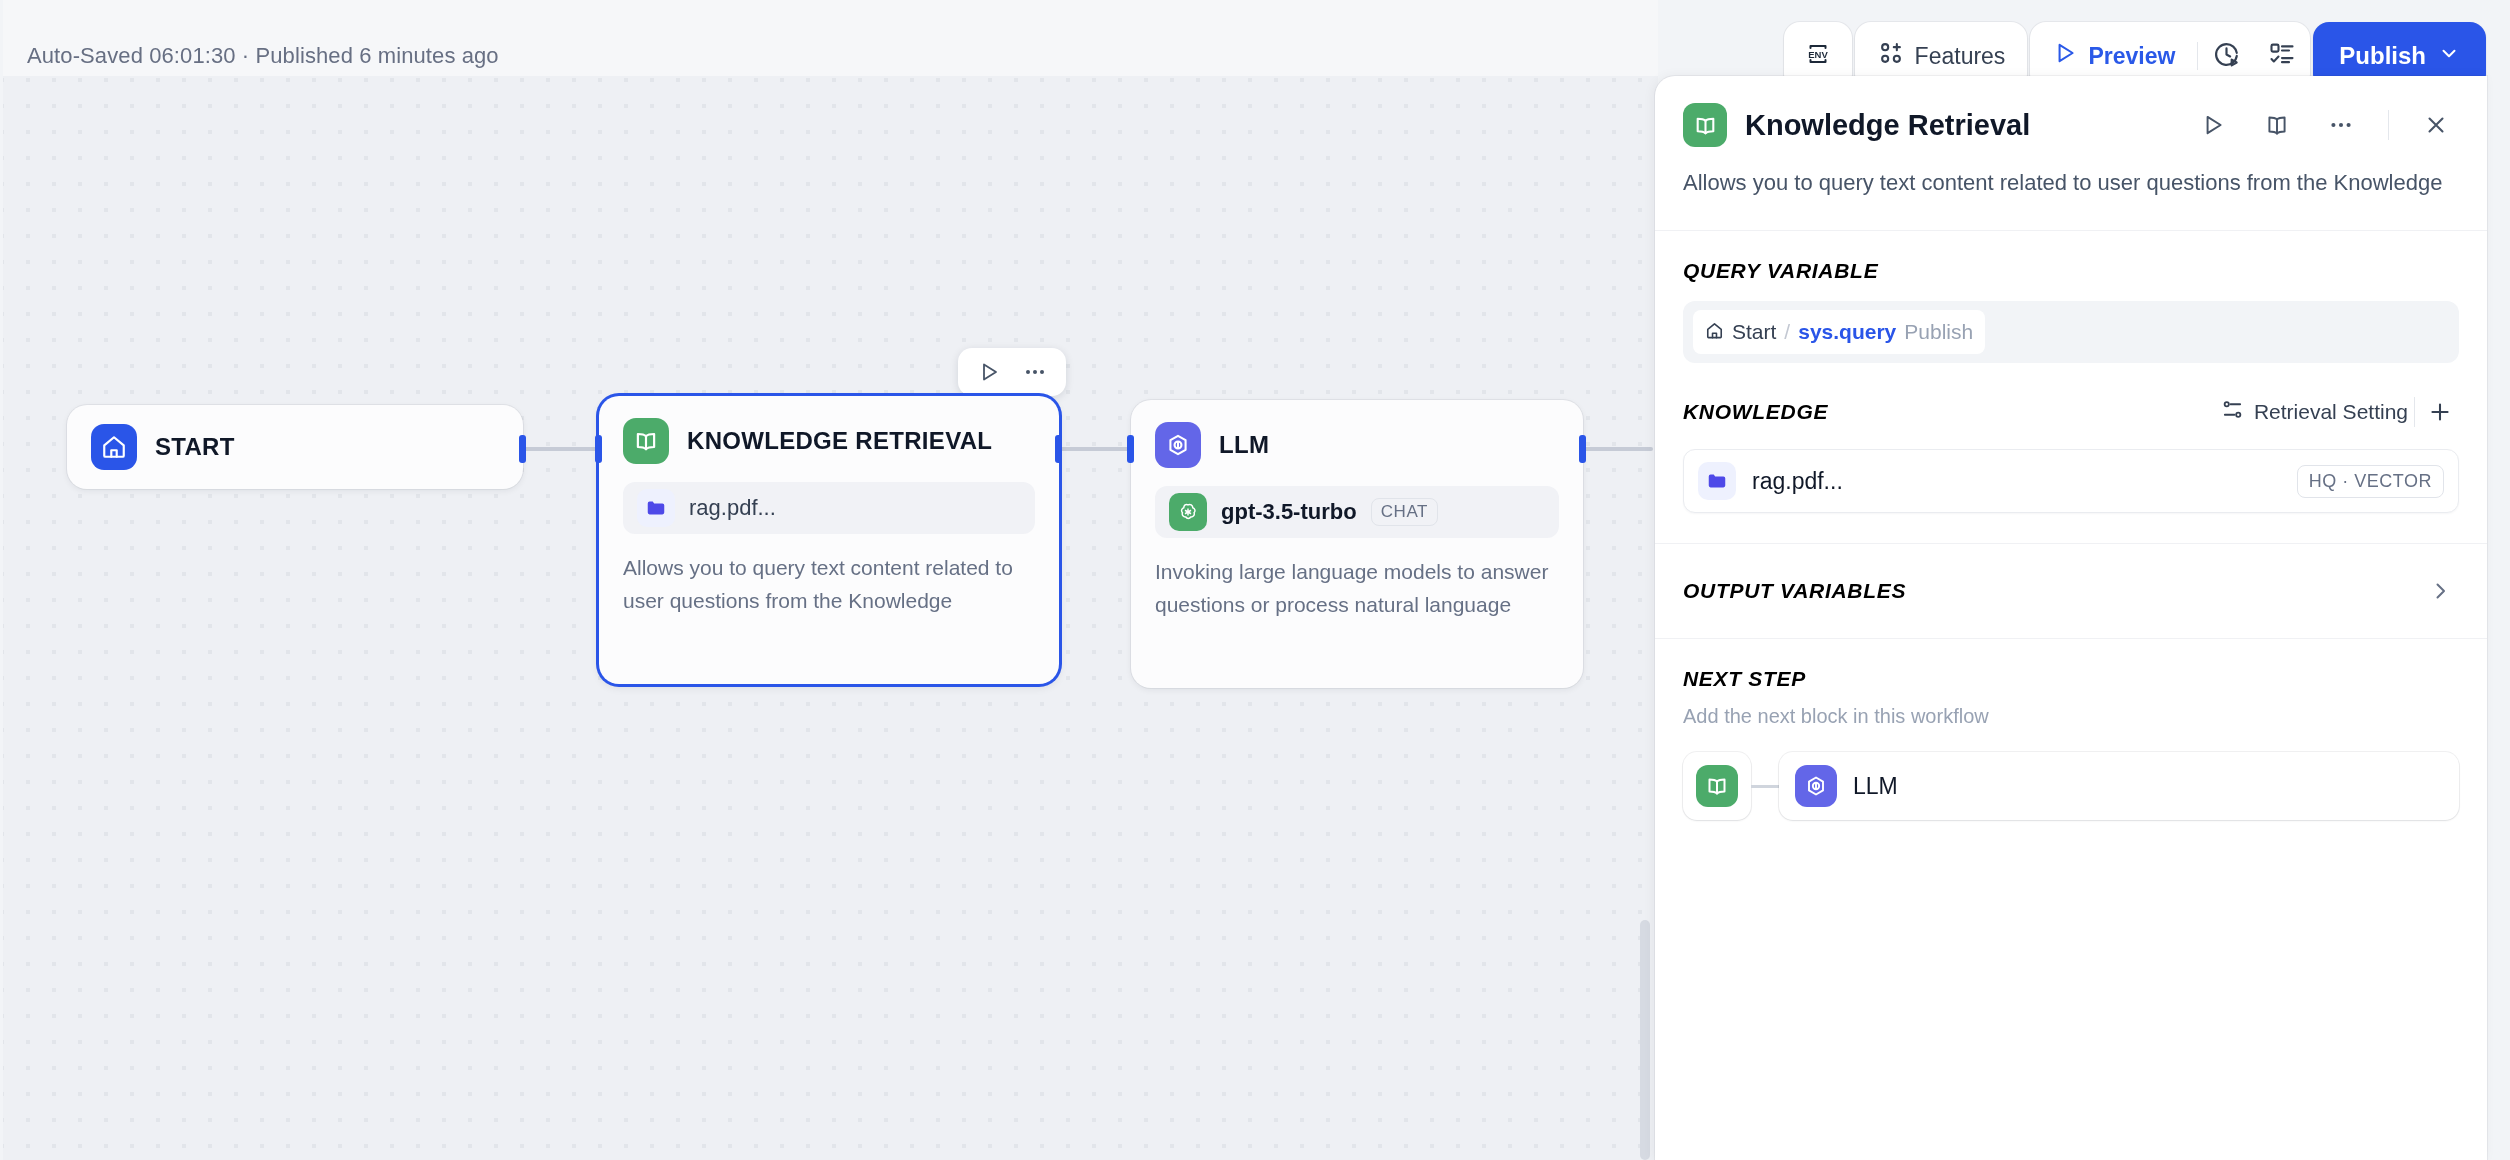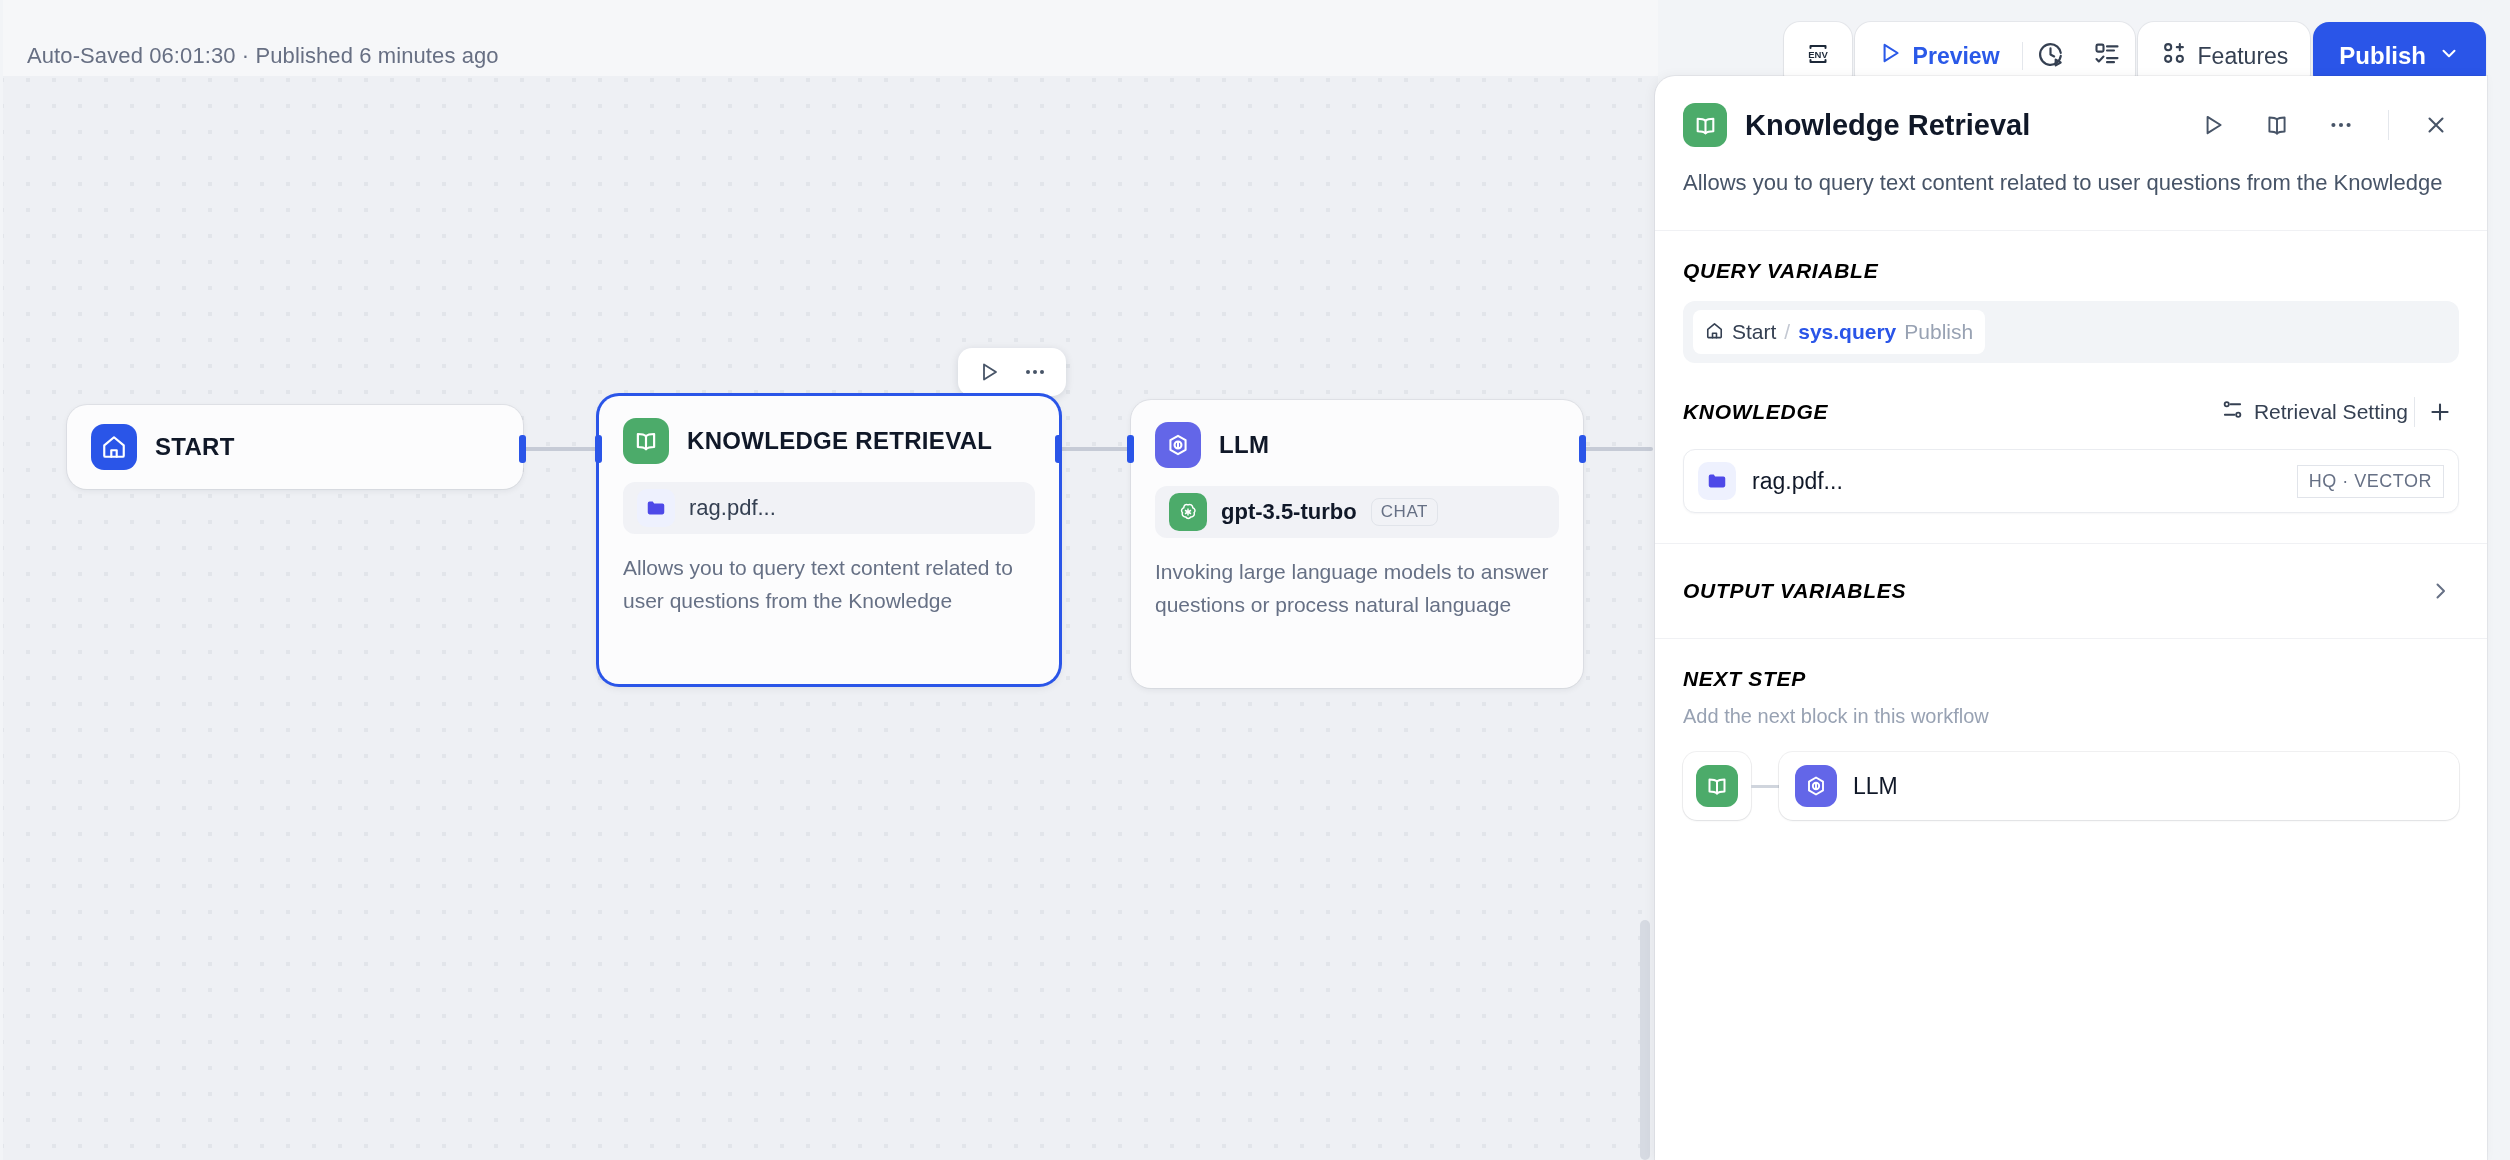--- a/index.html
+++ b/index.html
@@ -116,21 +116,21 @@
   .var-slash { color: #c3c8d2; font-size: 21px; }
   .var-name { font-size: 21px; color: #2a55e8; font-weight: 700; }
   .var-type { font-size: 21px; color: #98a2b3; }
 
   .kb-row {
     margin: 18px 0 30px 0; border: 1px solid #eaecf0; border-radius: 12px;
     height: 64px; display: flex; align-items: center; padding: 0 14px; gap: 16px;
     background: #fff; box-shadow: 0 1px 2px rgba(16,24,40,.04);
   }
   .kb-name { flex: 1; font-size: 23px; color: #101828; }
-  .kb-tag { border: 1px solid #e1e4ea; border-radius: 0; padding: 5px 11px; font-size: 18px; color: #667085; letter-spacing:.5px; }
+  .kb-tag { border: 1px solid #e1e4ea; border-radius: 8px; padding: 5px 11px; font-size: 18px; color: #667085; letter-spacing:.5px; }
 
   .nextstep-hint { font-size: 20px; color: #98a2b3; margin-top: 14px; }
   .ns-row { display: flex; align-items: center; margin-top: 24px; }
   .ns-badge {
     width: 68px; height: 68px; border-radius: 14px; background: #fff;
     box-shadow: 0 1px 2px rgba(16,24,40,.08), 0 0 0 1px rgba(16,24,40,.06);
     display: flex; align-items: center; justify-content: center; flex: none;
   }
   .ns-link { width: 28px; display: flex; align-items: center; }
   .ns-link .bar { height: 3px; background: #d0d5dd; width: 100%; }
@@ -242,64 +242,64 @@
 
   <div class="toolbar">
 
     <div class="tb-group tb-env">
       <span>
         <svg width="34" height="34" viewBox="0 0 34 34" fill="none" stroke="#1d2939" stroke-width="2" stroke-linecap="round">
           <path d="M9.5 9h15M9.5 9v2M24.5 9v2M9.5 25h15M9.5 25v-2M24.5 25v-2"></path>
           <text x="17" y="20.5" font-size="9.5" font-weight="700" fill="#1d2939" stroke="none" text-anchor="middle" font-family="Liberation Sans, sans-serif">ENV</text>
         </svg>
       </span>
-    </div>
-
-    <div class="tb-group">
-      <div class="tb-btn primary">
-        <span>
-          <svg width="26" height="26" viewBox="0 0 24 24" fill="none" stroke="#2a59e8" stroke-width="1.9" stroke-linejoin="round">
-              <path d="M7 4.5 19 12 7 19.5z"></path>
-            </svg>
-        </span>
-        <span>Preview</span>
-      </div>
-      <div class="tb-sep"></div>
-      <div class="tb-icon-btn">
-        <span>
-          <svg width="29" height="29" viewBox="0 0 24 24" fill="none" stroke="#354052" stroke-width="1.8" stroke-linecap="round" stroke-linejoin="round">
-            <path d="M20.5 13.2A8.6 8.6 0 1 1 12 3.4a8.6 8.6 0 0 1 8.5 7.3"></path>
-              <path d="M12 7v5l3 1.6"></path>
-            <path d="M16.3 16.2 20.4 18.6 16.3 21z"></path>
-          </svg>
-        </span>
-      </div>
-      <div class="tb-icon-btn">
-        <span>
-          <svg width="28" height="28" viewBox="0 0 24 24" fill="none" stroke="#354052" stroke-width="1.8" stroke-linecap="round" stroke-linejoin="round">
-            <rect x="3" y="4" width="6" height="6" rx="1.2"></rect>
-              <path d="M12 5.5h9M12 9h6"></path>
-            <path d="M3 16.3 5 18.4 9 14.2"></path>
-              <path d="M12 15.5h9M12 19h6"></path>
-          </svg>
-        </span>
-      </div>
     </div>
 
     <div class="tb-group">
       <div class="tb-btn">
         <span>
           <svg width="28" height="28" viewBox="0 0 24 24" fill="none" stroke="#354052" stroke-width="1.8" stroke-linecap="round">
             <circle cx="7" cy="7" r="2.6"></circle>
               <circle cx="7" cy="17" r="2.6"></circle>
               <circle cx="17" cy="17" r="2.6"></circle>
             <path d="M17 4.4v5.2M14.4 7h5.2"></path>
           </svg>
         </span>
         <span>Features</span>
+      </div>
+    </div>
+
+    <div class="tb-group">
+      <div class="tb-btn primary">
+        <span>
+          <svg width="26" height="26" viewBox="0 0 24 24" fill="none" stroke="#2a59e8" stroke-width="1.9" stroke-linejoin="round">
+              <path d="M7 4.5 19 12 7 19.5z"></path>
+            </svg>
+        </span>
+        <span>Preview</span>
+      </div>
+      <div class="tb-sep"></div>
+      <div class="tb-icon-btn">
+        <span>
+          <svg width="29" height="29" viewBox="0 0 24 24" fill="none" stroke="#354052" stroke-width="1.8" stroke-linecap="round" stroke-linejoin="round">
+            <path d="M20.5 13.2A8.6 8.6 0 1 1 12 3.4a8.6 8.6 0 0 1 8.5 7.3"></path>
+              <path d="M12 7v5l3 1.6"></path>
+            <path d="M16.3 16.2 20.4 18.6 16.3 21z"></path>
+          </svg>
+        </span>
+      </div>
+      <div class="tb-icon-btn">
+        <span>
+          <svg width="28" height="28" viewBox="0 0 24 24" fill="none" stroke="#354052" stroke-width="1.8" stroke-linecap="round" stroke-linejoin="round">
+            <rect x="3" y="4" width="6" height="6" rx="1.2"></rect>
+              <path d="M12 5.5h9M12 9h6"></path>
+            <path d="M3 16.3 5 18.4 9 14.2"></path>
+              <path d="M12 15.5h9M12 19h6"></path>
+          </svg>
+        </span>
       </div>
     </div>
 
     <div class="publish">
       <span>Publish</span>
       <span>
         <svg width="22" height="22" viewBox="0 0 24 24" fill="none" stroke="#fff" stroke-width="2.2" stroke-linecap="round" stroke-linejoin="round">
             <path d="M6 9.5 12 15.5 18 9.5"></path>
           </svg>
       </span>

